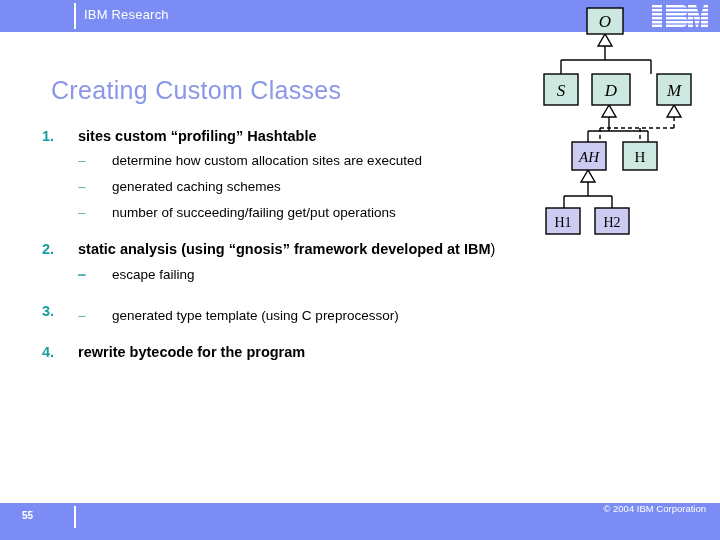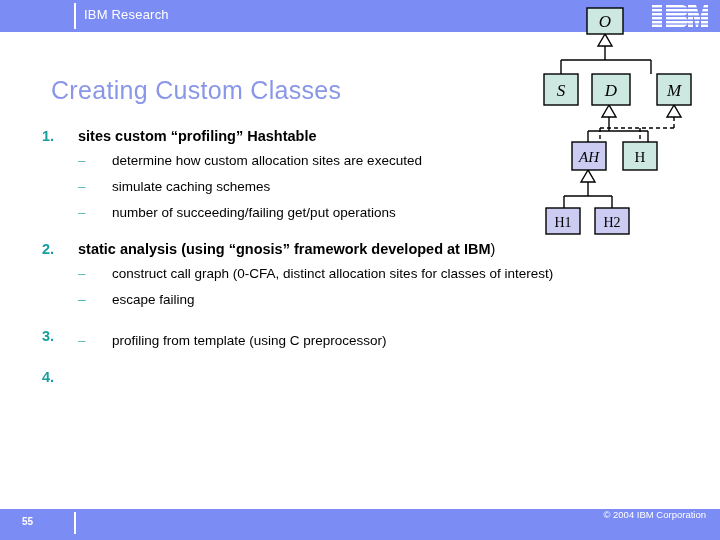--- a/index.html
+++ b/index.html
@@ -97,21 +97,21 @@
   }
   .gap-md { height: 10px; }
   .w-narrow { max-width: 500px; }
   .w-wide   { max-width: 570px; }
 
   
   .footer-bar {
     position: absolute;
     left: 0; bottom: 0;
     width: 720px;
-    height: 31px;
+    height: 37px;
     background: #7b8cf5;
   }
   .footer-divider {
     position: absolute;
     left: 74px; top: 3px;
     width: 2px; height: 22px;
     background: #ffffff;
   }
   .footer-page {
     position: absolute;
@@ -194,61 +194,60 @@
     <div class="lvl1 w-narrow">
       <span class="num">1.</span>
       <span>sites custom “profiling” Hashtable</span><span class="tail"></span>
     </div>
     <div class="lvl2 w-narrow">
       <span class="dash">–</span>
       <span>determine how custom allocation sites are executed</span>
     </div>
     <div class="lvl2 w-narrow">
       <span class="dash">–</span>
-      <span>simulate caching schemes</span>
+      <span>generated caching schemes</span>
     </div>
     <div class="lvl2 w-narrow">
       <span class="dash">–</span>
       <span>number of succeeding/failing get/put operations</span>
     </div>
 
     <div class="gap-md"></div>
 
     <div class="lvl1 w-wide">
       <span class="num">2.</span>
       <span>static analysis (using “gnosis” framework developed at IBM</span><span class="tail">)</span>
     </div>
     <div class="lvl2 w-wide">
       <span class="dash">–</span>
-      <span>construct call graph (0-CFA, distinct allocation sites for classes of interest)</span>
     </div>
     <div class="lvl2 w-wide">
       <span class="dash">–</span>
     </div>
     <div class="lvl2 w-wide">
       <span class="dash">–</span>
       <span>escape failing</span>
     </div>
 
     <div class="gap-md"></div>
 
     <div class="lvl1 w-wide">
       <span class="num">3.</span>
       <span class="tail"></span>
     </div>
     <div class="lvl2 w-wide">
       <span class="dash">–</span>
-      <span>profiling from template (using C preprocessor)</span>
+      <span>generated type template (using C preprocessor)</span>
     </div>
 
     <div class="gap-md"></div>
 
     <div class="lvl1 w-wide">
       <span class="num">4.</span>
-      <span class="tail"></span>
+      <span>rewrite bytecode for the program</span><span class="tail"></span>
     </div>
 
   </div>
 
   <div class="uml">
     <svg width="200" height="250" viewBox="0 0 200 250" aria-hidden="true">
 
       <g stroke="#000000" stroke-width="1.4" fill="none">
 
         <line x1="85" y1="46" x2="85" y2="60"></line>

